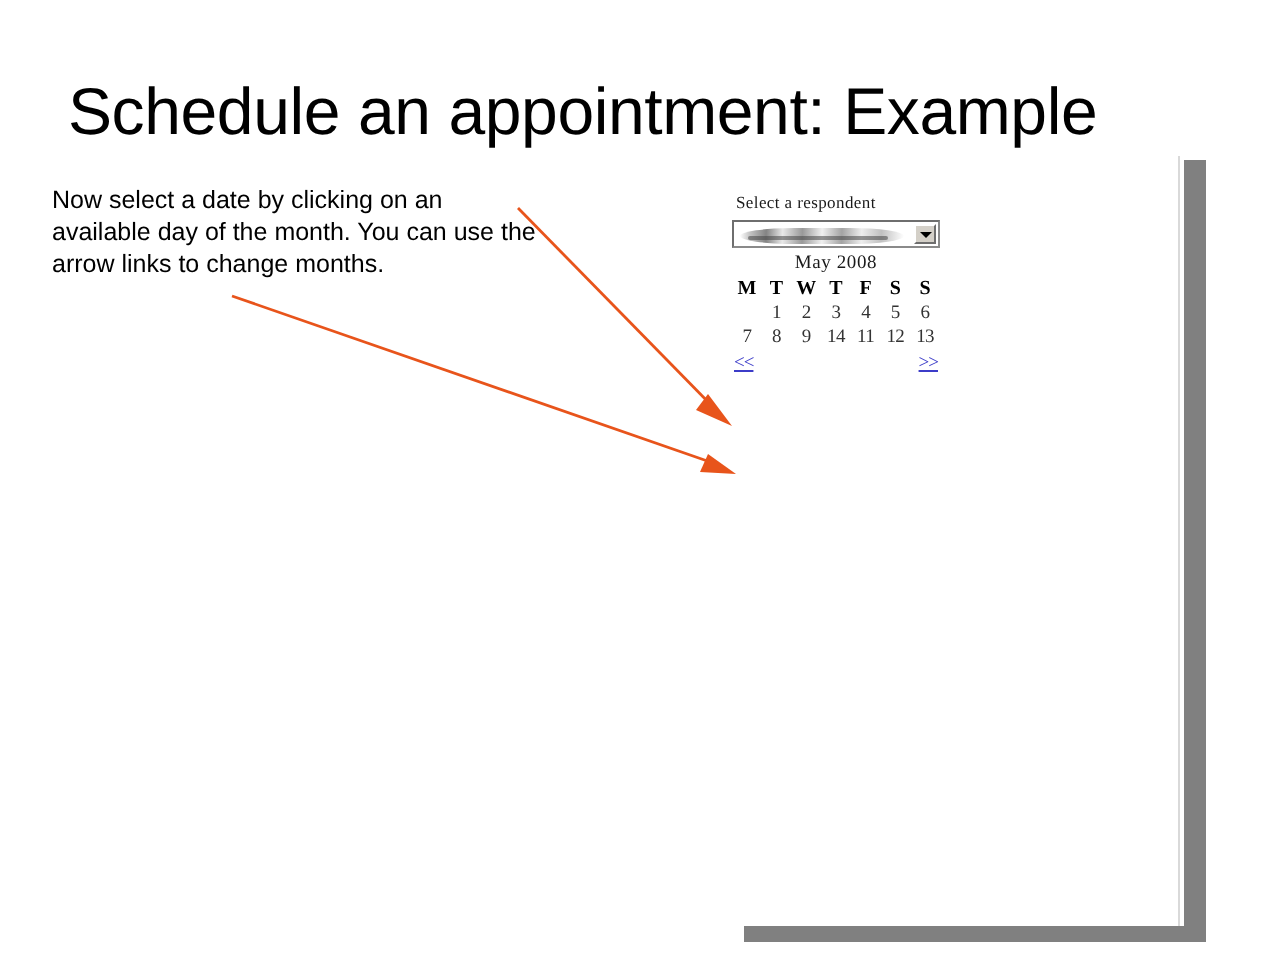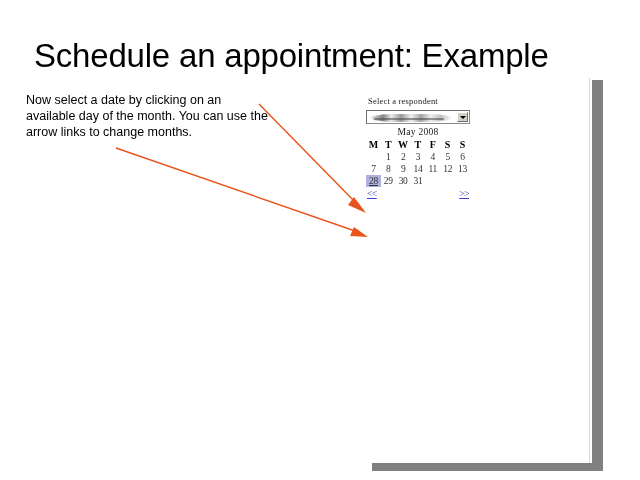--- a/index.html
+++ b/index.html
@@ -272,29 +272,20 @@
         </tr>
         <tr>
           <td>7</td>
           <td>8</td>
           <td>9</td>
           <td>14</td>
           <td>11</td>
           <td>12</td>
           <td>13</td>
         </tr>
-        <tr>
-          <td class="day-selected">28</td>
-          <td>29</td>
-          <td>30</td>
-          <td>31</td>
-          <td class="day-empty"></td>
-          <td class="day-empty"></td>
-          <td class="day-empty"></td>
-        </tr>
       </tbody>
     </table>
 
     <div id="calendar-nav">
       <span id="nav-prev" class="nav-link">&lt;&lt;</span>
       <span id="nav-next" class="nav-link">&gt;&gt;</span>
     </div>
   </div>
 
   <svg id="arrows" viewBox="0 0 640 480">

